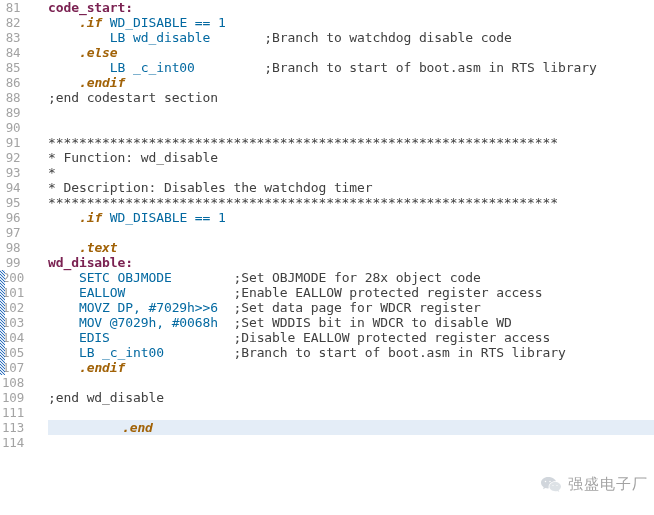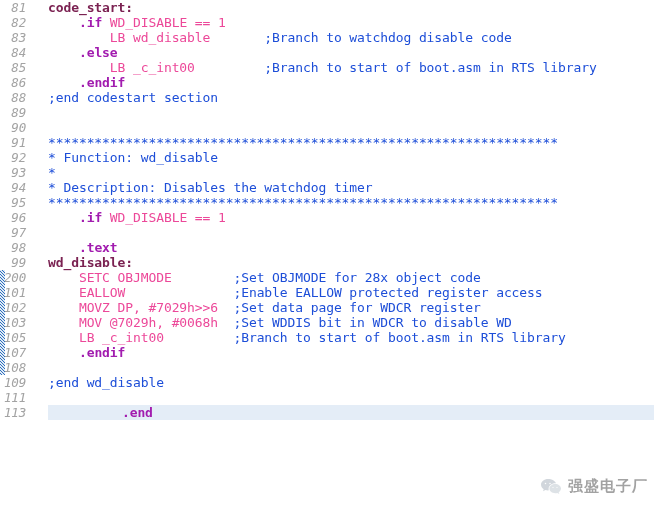--- a/index.html
+++ b/index.html
@@ -46,59 +46,57 @@
   }
   .line.current .code-text { background: #e4edf7; padding-left: 43px; }
   .line.current .gutter    { background: transparent; }
 
   .gutter {
     position: absolute;
     left: 0;
     top: 0;
     width: 26px;
     height: 15px;
-    text-align: right;
+    text-align: center;
     color: #a3a3a3;
     font-size: 12.5px;
     line-height: 15px;
     letter-spacing: -0.2px;
     user-select: none;
-    font-style: italic;
   }
 
   .code-text {
     position: absolute;
     left: 28px;
     top: 0;
     height: 15px;
     line-height: 15px;
     display: block;
     width: 626px;
     letter-spacing: -0.1px;
     margin-left: 20px;
   }
 
   
   .tok-label     { color: #7b2252; font-weight: bold; }
-  .tok-directive { color: #a21caf; font-weight: bold; }
-  .tok-plain     { color: #ec4899; }
-  .tok-comment   { color: #1d4ed8; }
+  .tok-directive { color: #a16207; font-weight: bold; font-style: italic; }
+  .tok-plain     { color: #0369a1; }
+  .tok-comment   { color: #404040; }
 
   
   #watermark {
     position: absolute;
     right: 6px;
     bottom: 18px;
     height: 22px;
     display: flex;
-    align-items: center;
+    align-items: flex-start;
     gap: 6px;
     z-index: 6;
     pointer-events: none;
-    font-weight: bold;
   }
   #watermark .wm-logo {
     width: 22px;
     height: 19px;
     opacity: .45;
   }
   #watermark .wm-text {
     font-family: "DejaVu Sans", "Liberation Sans", sans-serif;
     font-size: 15px;
     color: #8e8e8e;
@@ -128,26 +126,28 @@
       <div class="line"><span class="gutter">94</span><span class="code-text"><span class="tok-comment">* Description: Disables the watchdog timer</span></span></div>
       <div class="line"><span class="gutter">95</span><span class="code-text"><span class="tok-comment">******************************************************************</span></span></div>
       <div class="line"><span class="gutter">96</span><span class="code-text"><span class="tok-plain">    </span><span class="tok-directive">.if</span><span class="tok-plain"> WD_DISABLE == 1</span></span></div>
       <div class="line"><span class="gutter">97</span><span class="code-text"> </span></div>
       <div class="line"><span class="gutter">98</span><span class="code-text"><span class="tok-plain">    </span><span class="tok-directive">.text</span></span></div>
       <div class="line"><span class="gutter">99</span><span class="code-text"><span class="tok-label">wd_disable:</span></span></div>
       <div class="line"><span class="gutter">200</span><span class="code-text"><span class="tok-plain">    SETC OBJMODE        </span><span class="tok-comment">;Set OBJMODE for 28x object code</span></span></div>
       <div class="line"><span class="gutter">101</span><span class="code-text"><span class="tok-plain">    EALLOW              </span><span class="tok-comment">;Enable EALLOW protected register access</span></span></div>
       <div class="line"><span class="gutter">102</span><span class="code-text"><span class="tok-plain">    MOVZ DP, #7029h&gt;&gt;6  </span><span class="tok-comment">;Set data page for WDCR register</span></span></div>
       <div class="line"><span class="gutter">103</span><span class="code-text"><span class="tok-plain">    MOV @7029h, #0068h  </span><span class="tok-comment">;Set WDDIS bit in WDCR to disable WD</span></span></div>
+      <div class="line"><span class="gutter">104</span><span class="code-text"><span class="tok-plain">    EDIS                </span><span class="tok-comment">;Disable EALLOW protected register access</span></span></div>
       <div class="line"><span class="gutter">105</span><span class="code-text"><span class="tok-plain">    LB _c_int00         </span><span class="tok-comment">;Branch to start of boot.asm in RTS library</span></span></div>
       <div class="line"><span class="gutter">107</span><span class="code-text"><span class="tok-plain">    </span><span class="tok-directive">.endif</span></span></div>
       <div class="line"><span class="gutter">108</span><span class="code-text"> </span></div>
       <div class="line"><span class="gutter">109</span><span class="code-text"><span class="tok-comment">;end wd_disable</span></span></div>
       <div class="line"><span class="gutter">111</span><span class="code-text"> </span></div>
       <div class="line current"><span class="gutter">113</span><span class="code-text"><span class="tok-plain">    </span><span class="tok-directive">.end</span></span></div>
+      <div class="line"><span class="gutter">114</span><span class="code-text"> </span></div>
     </div>
 
   <div class="change-bar" id="change-bar" style="top: 270px; height: 105px;"></div>
 
   <div id="watermark">
     <span class="wm-logo">
       <svg viewBox="0 0 44 38" width="22" height="19" aria-hidden="true">
         <path d="M16 4C8.3 4 2 9.1 2 15.4c0 3.6 2.1 6.8 5.4 8.9l-1.4 4.3 4.9-2.5c1.6.4 3.3.7 5.1.7.6 0 1.2 0 1.7-.1-.3-.9-.5-1.9-.5-2.9 0-6.2 6-11.2 13.4-11.2.5 0 1 0 1.5.1C30.6 8 23.9 4 16 4z" fill="#9aa6b2"></path>
         <path d="M42 23.2C42 18 36.8 13.8 30.4 13.8S18.8 18 18.8 23.2s5.2 9.4 11.6 9.4c1.4 0 2.8-.2 4.1-.6l4.1 2.1-1.2-3.6c2.8-1.8 4.6-4.4 4.6-7.3z" fill="#b6c0c9"></path>
         <circle cx="11" cy="13" r="1.5" fill="#ffffff"></circle>

